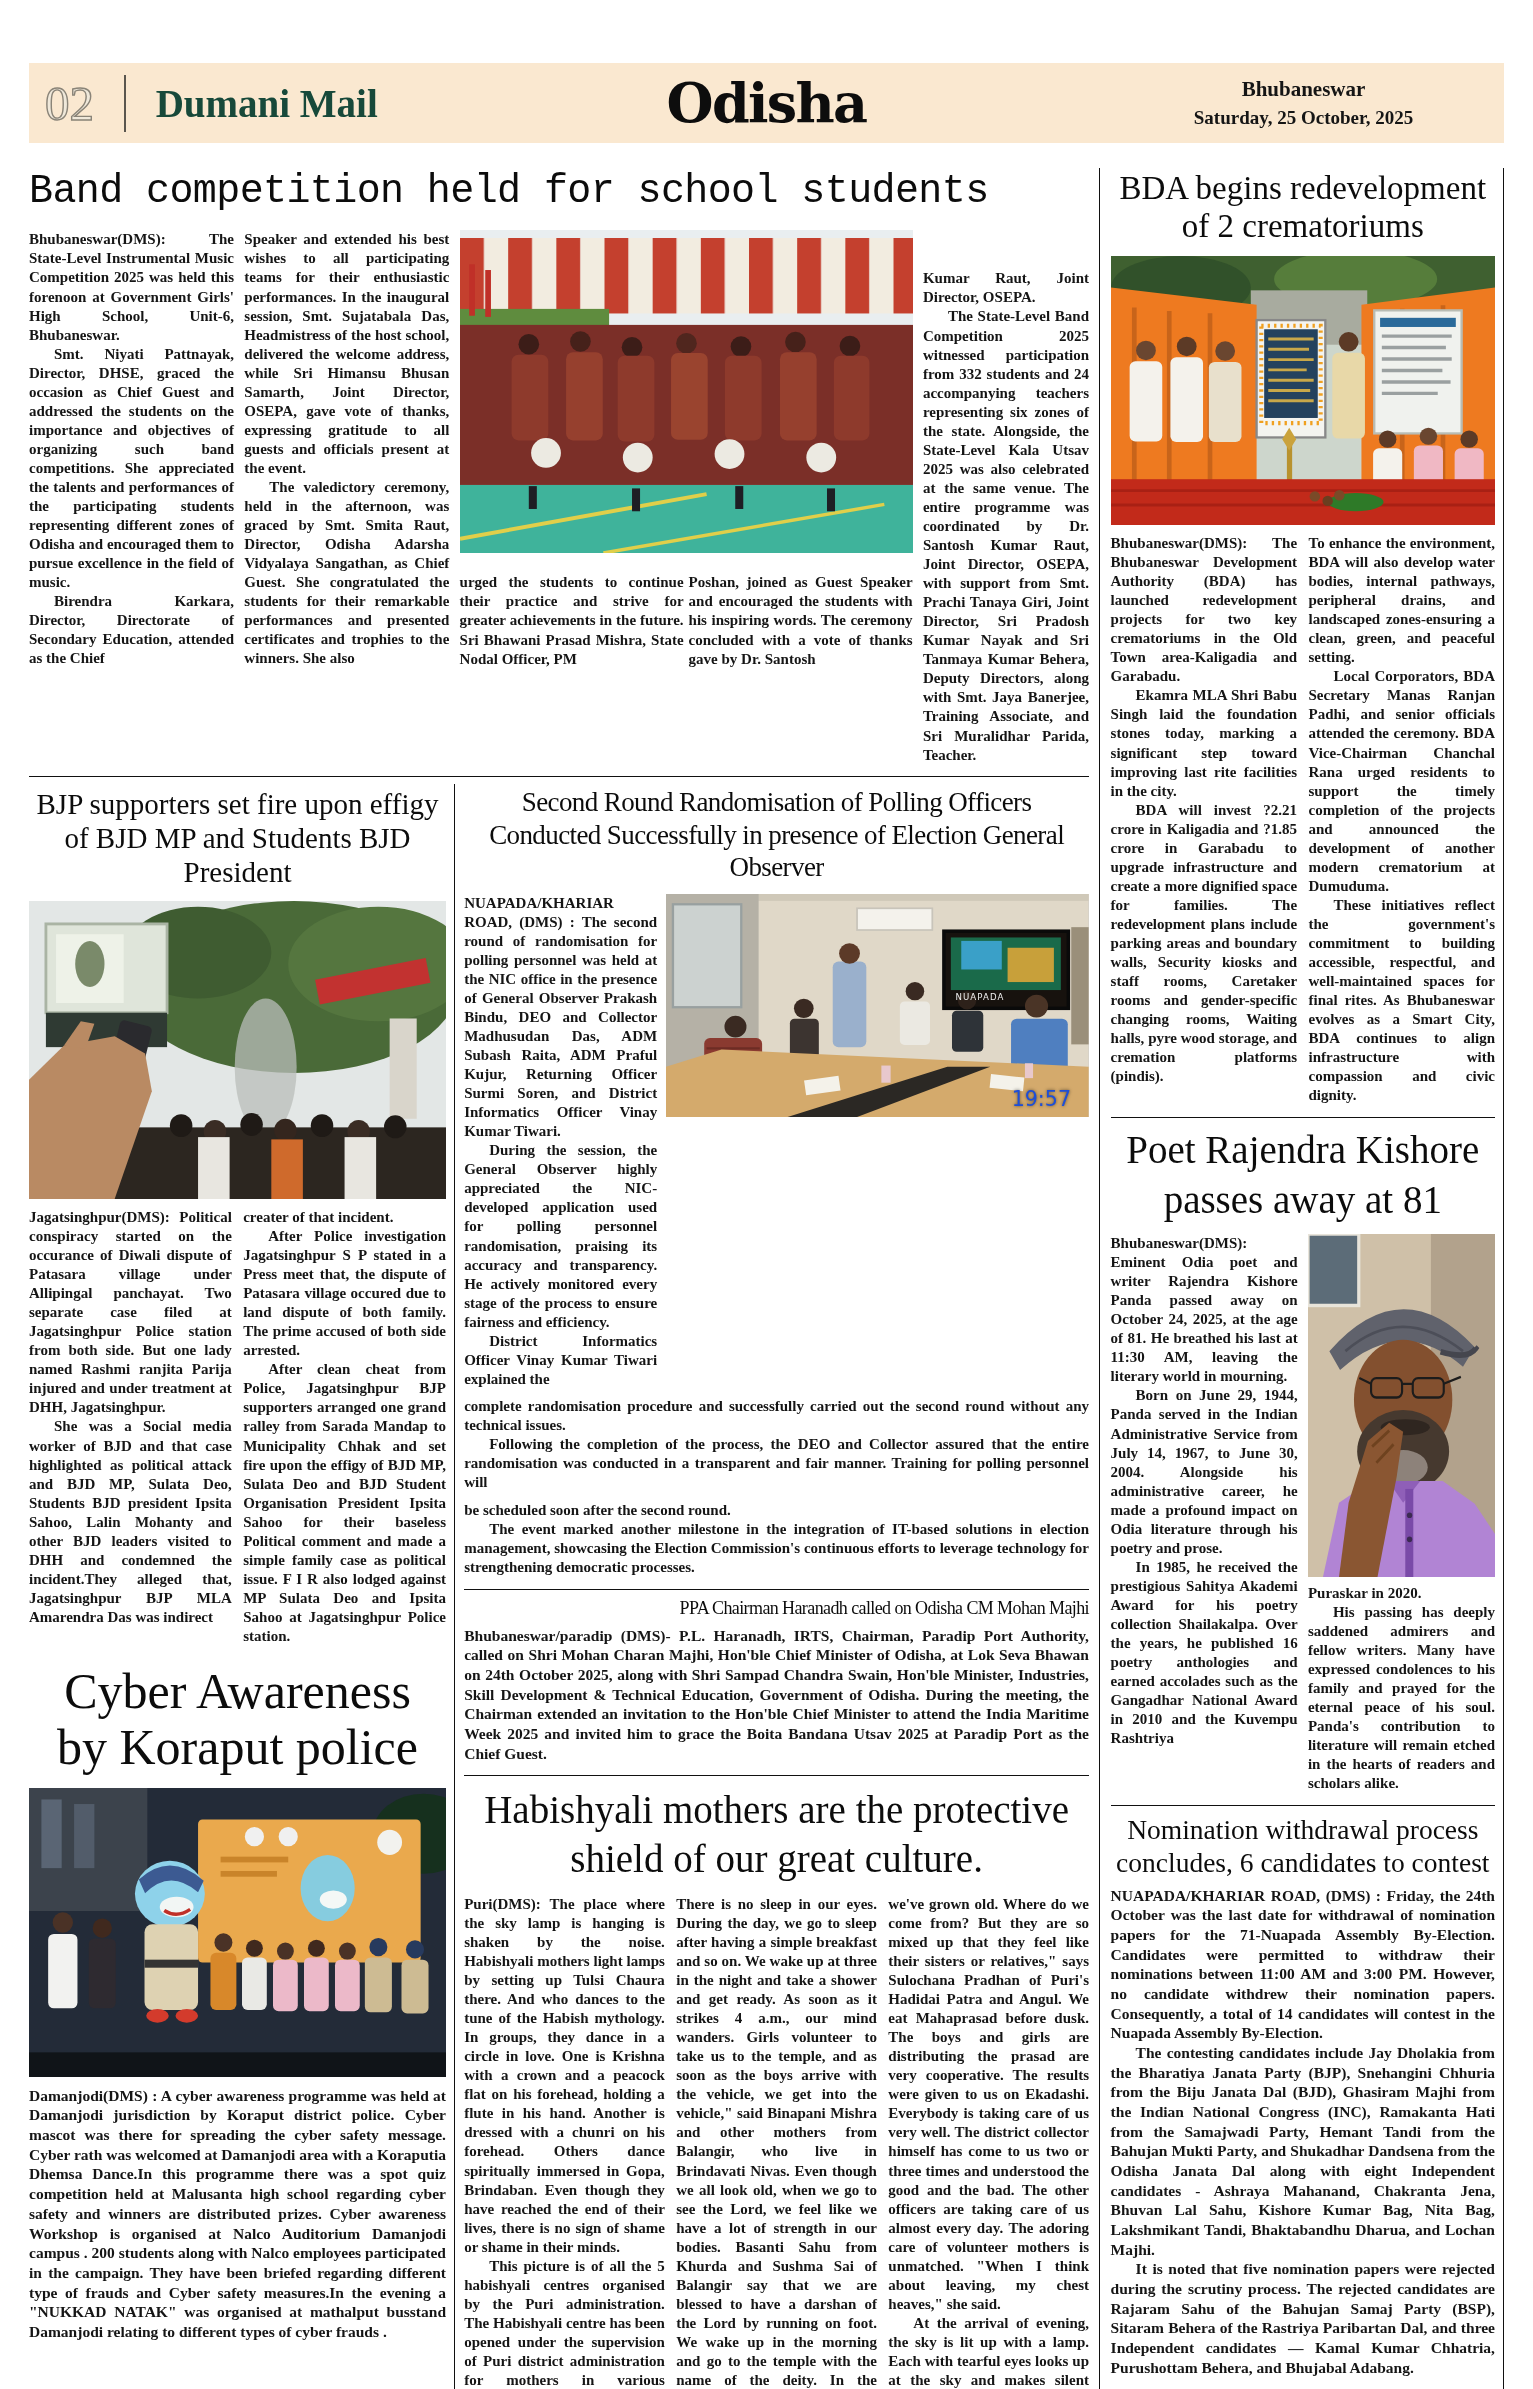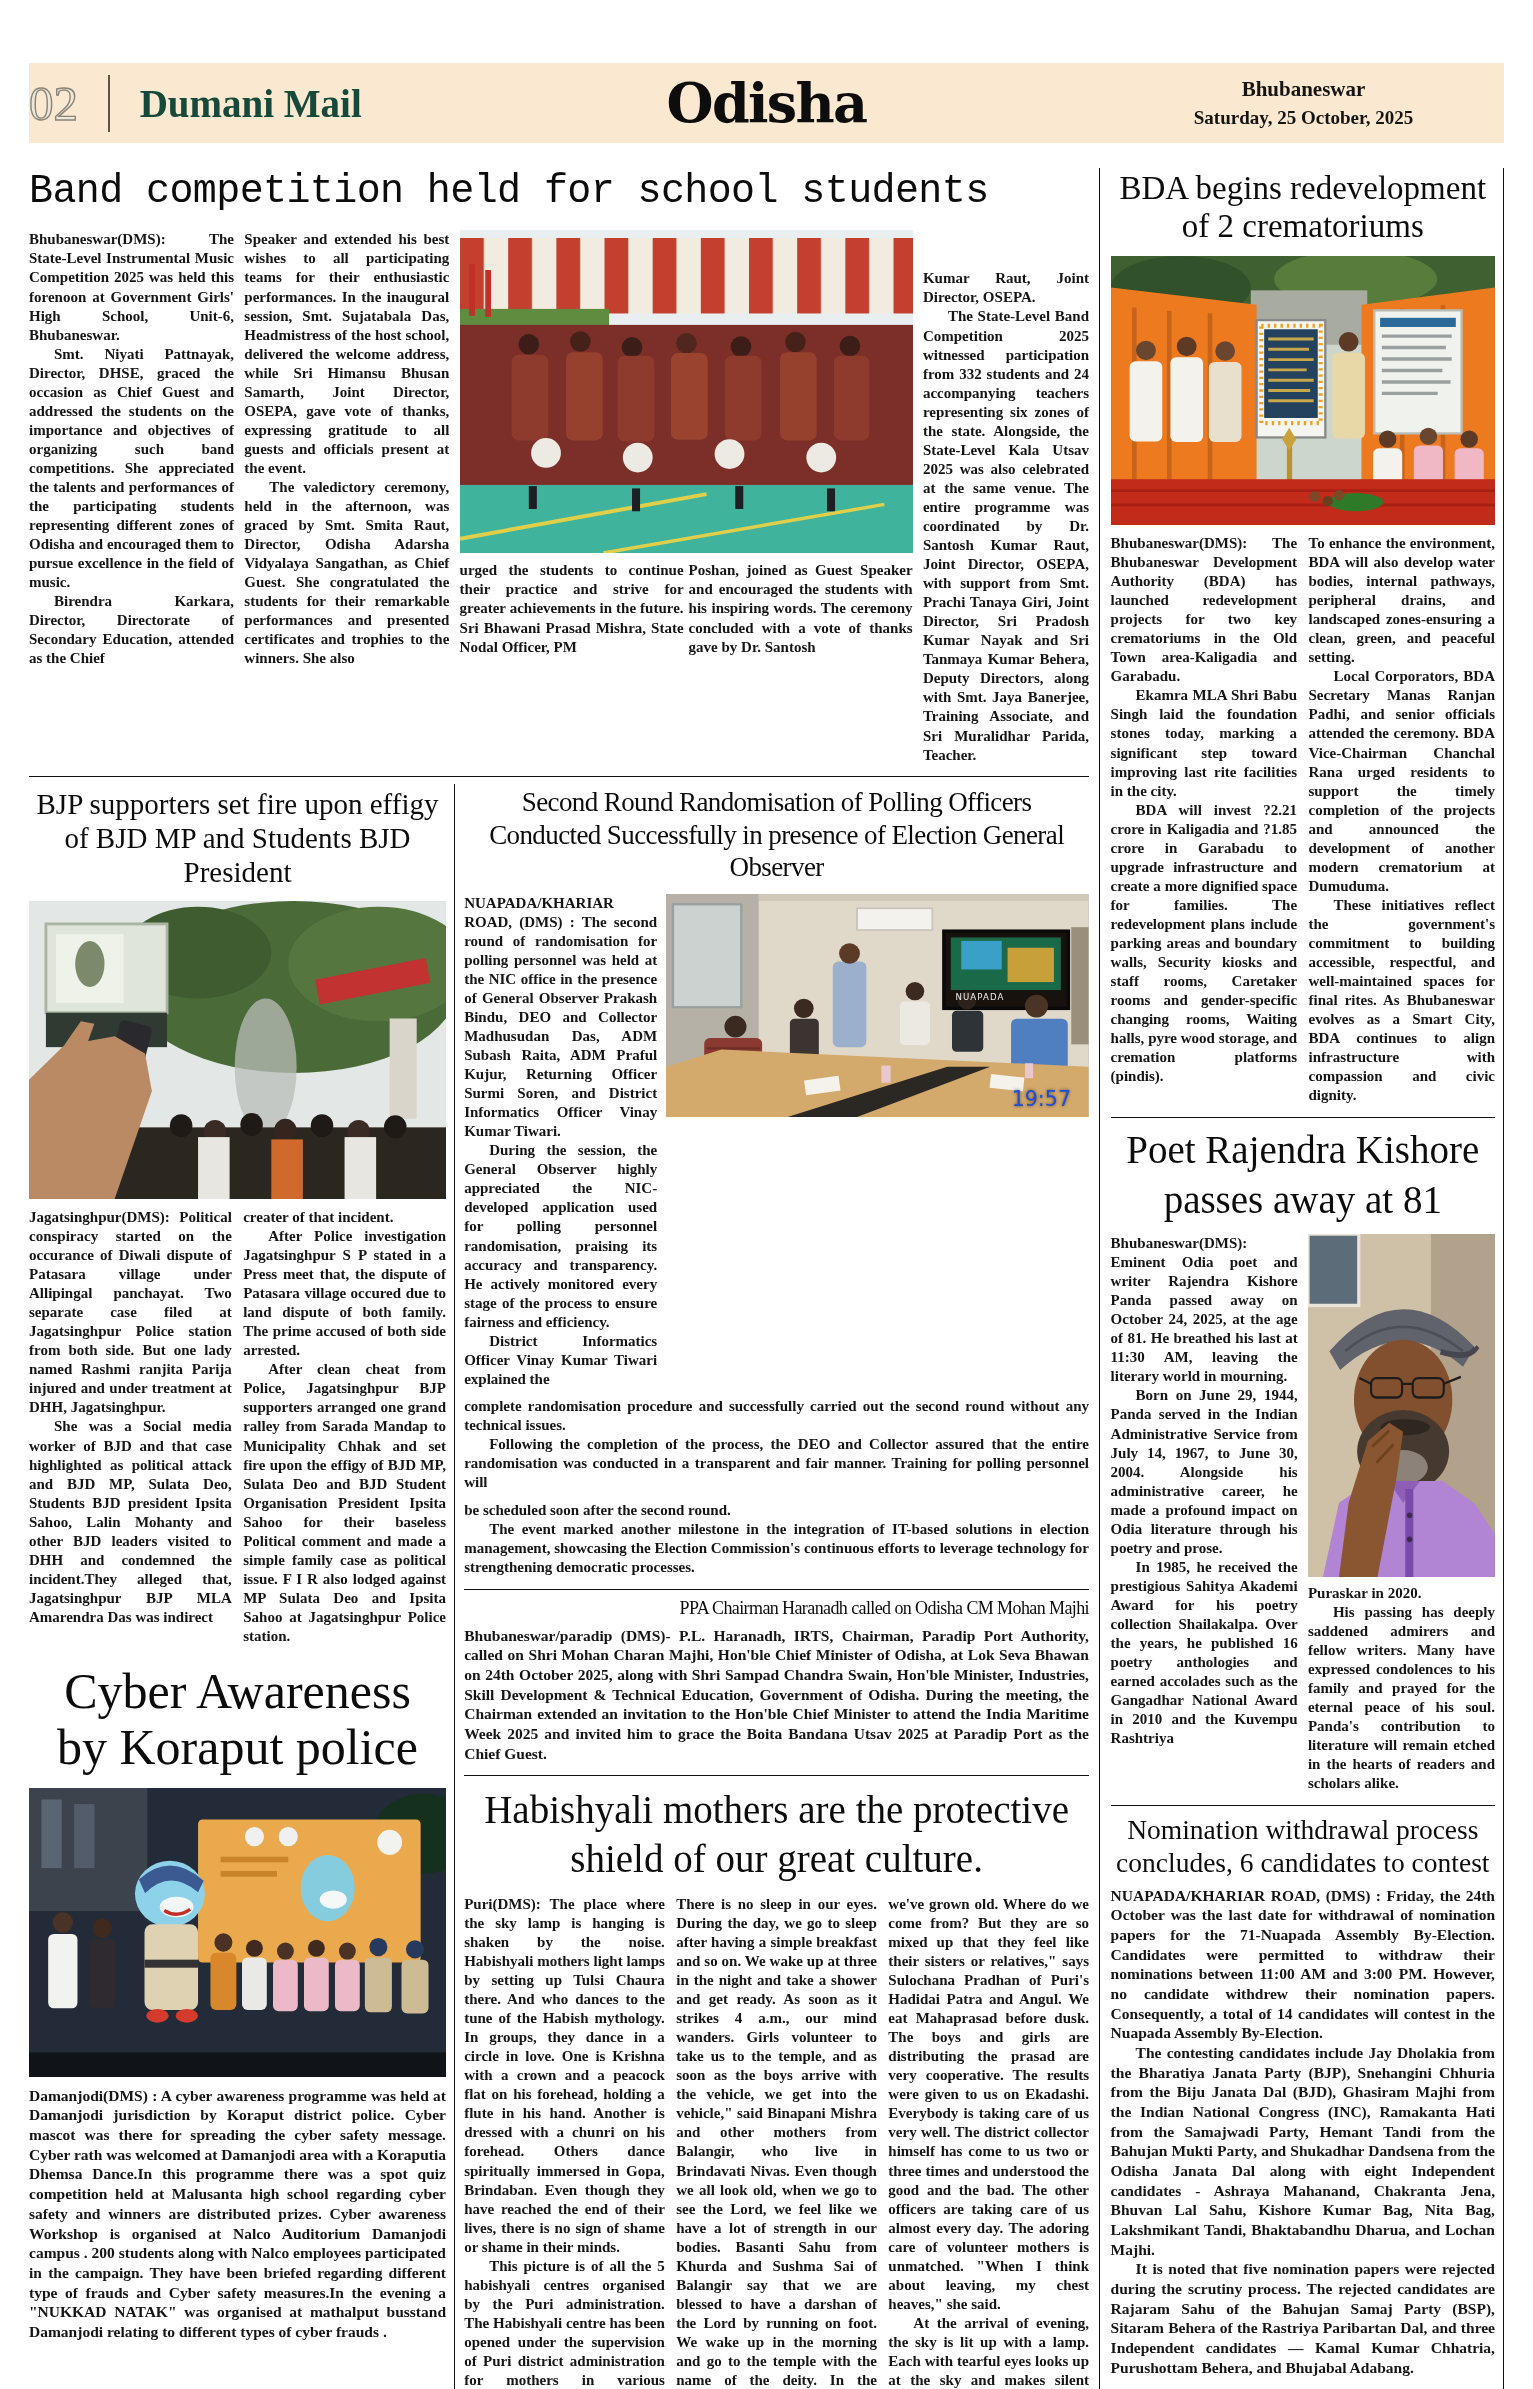--- a/index.html
+++ b/index.html
@@ -1,19 +1,19 @@
 <!DOCTYPE html>
 <html style="font-size:9.2px"><head>
 <meta charset="utf-8">
 <style>
   html,body{margin:0;padding:0;}
   body{width:1533px;height:2389px;overflow:hidden;background:#ffffff;
        font-family:"Liberation Serif","DejaVu Serif",serif;color:#151515;}
   .masthead-band{margin:63px 29px 25px;background:#fae8d0;height:80px;display:flex;align-items:center;}
-  .mh-left{width:401px;display:flex;align-items:center;gap:30px;box-sizing:border-box;}
+  .mh-left{width:401px;display:flex;align-items:center;gap:30px;padding-left:16px;box-sizing:border-box;}
   .pgnum{font-size:49px;line-height:1;color:#efe8da;-webkit-text-stroke:1.4px #8a8478;}
   .mh-vline{width:1.7px;height:57px;background:#5a564e;}
   .brand{font-size:39px;font-weight:700;color:#17493a;letter-spacing:0;}
   .edition{flex:1;text-align:center;font-family:"DejaVu Serif",serif;font-weight:700;font-size:54px;letter-spacing:-1.7px;color:#0d0d0d;}
   .mh-right{width:401px;text-align:center;font-weight:700;}
   .mh-city{font-size:21px;}
   .mh-date{font-size:19px;margin-top:4.6px;}
 
   .content{display:flex;margin:0 29px;align-items:stretch;}
   .left-main{width:1060px;}
@@ -32,21 +32,21 @@
   .hl-line{display:block;}
 
   .coltext p{font-size:15px;line-height:1.27;text-align:justify;margin:0;font-weight:bold;}
   .coltext p + p{text-indent:25px;}
   .wide p{font-size:15.5px;}
 
   .band-cols{display:flex;gap:10.3px;}
   .bcol1,.bcol2{width:205px;}
   .bmid{width:453px;}
   .bcol5{flex:1;margin-top:39px;}
-  .bmid-cols{display:flex;gap:5px;margin-top:8px;justify-content:space-between;}
+  .bmid-cols{display:flex;gap:5px;margin-top:20px;justify-content:space-between;}
   .bmid-cols .coltext{flex:1;}
 
   .hrule{border:none;border-top:1.7px solid #111;margin:11.4px 0 6.9px;}
   .mid-row{display:flex;margin-top:1.1px;}
   .block-left{width:425px;padding-right:8px;box-sizing:border-box;}
   .block-center{flex:1;border-left:1.7px solid #111;padding-left:9.2px;}
 
   .cols2{display:flex;gap:11.4px;}
   .cols2 .coltext{flex:1;}
   .cols3{display:flex;gap:11.4px;}

